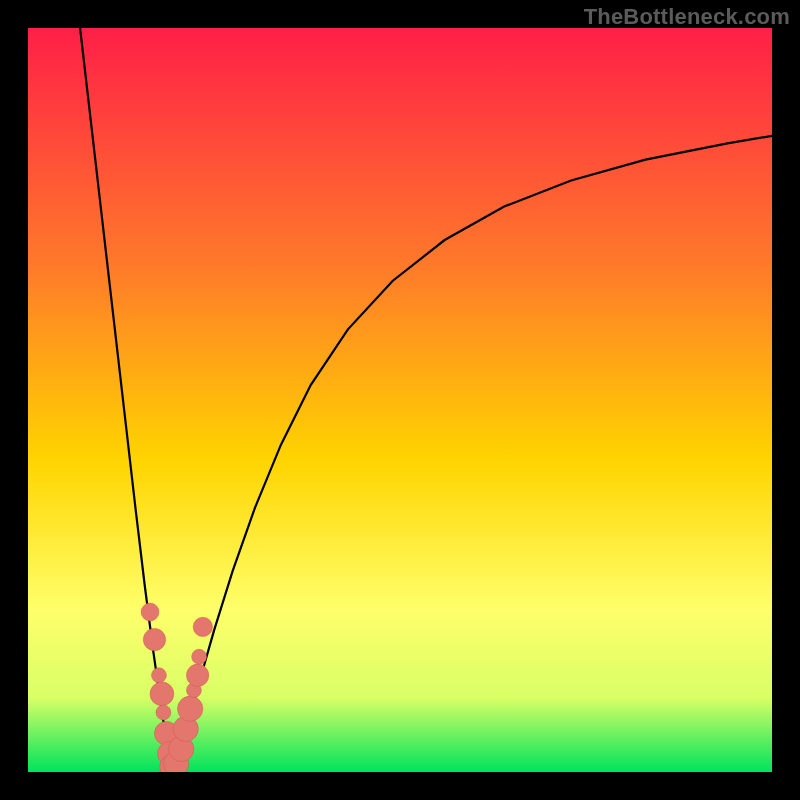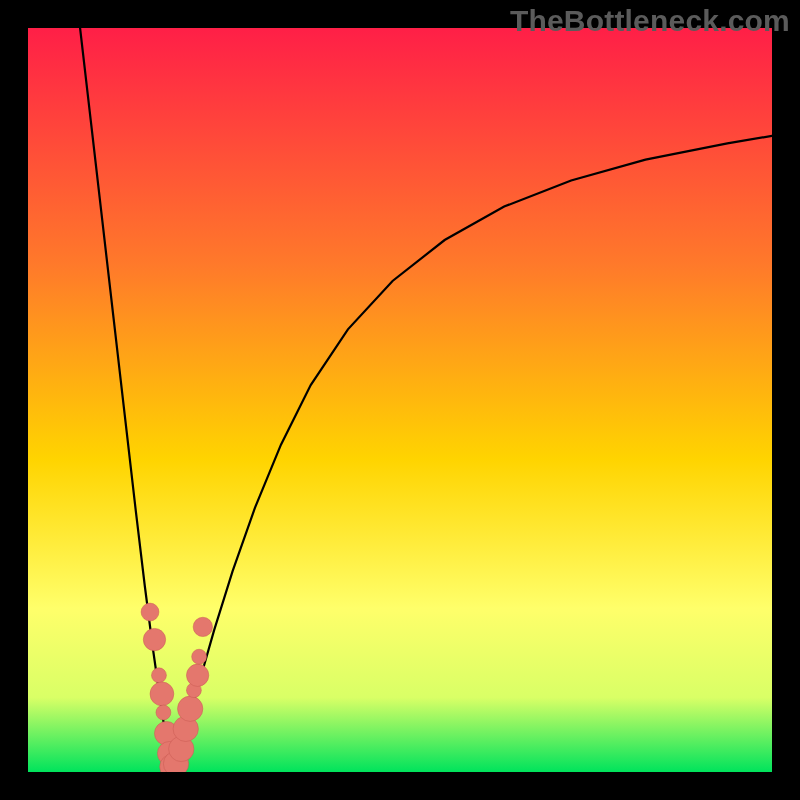--- a/index.html
+++ b/index.html
@@ -24,21 +24,21 @@
     top: 28px;
     width: 744px;
     height: 744px;
     overflow: hidden;
   }
   .watermark {
     position: absolute;
     top: 4px;
     right: 10px;
     font-family: Arial, Helvetica, sans-serif;
-    font-size: 30px;
+    font-size: 22px;
     font-weight: 600;
     color: #5b5b5b;
     letter-spacing: 0.2px;
     user-select: none;
   }
   svg { display: block; }
 </style>
 </head>
 <body>
 

